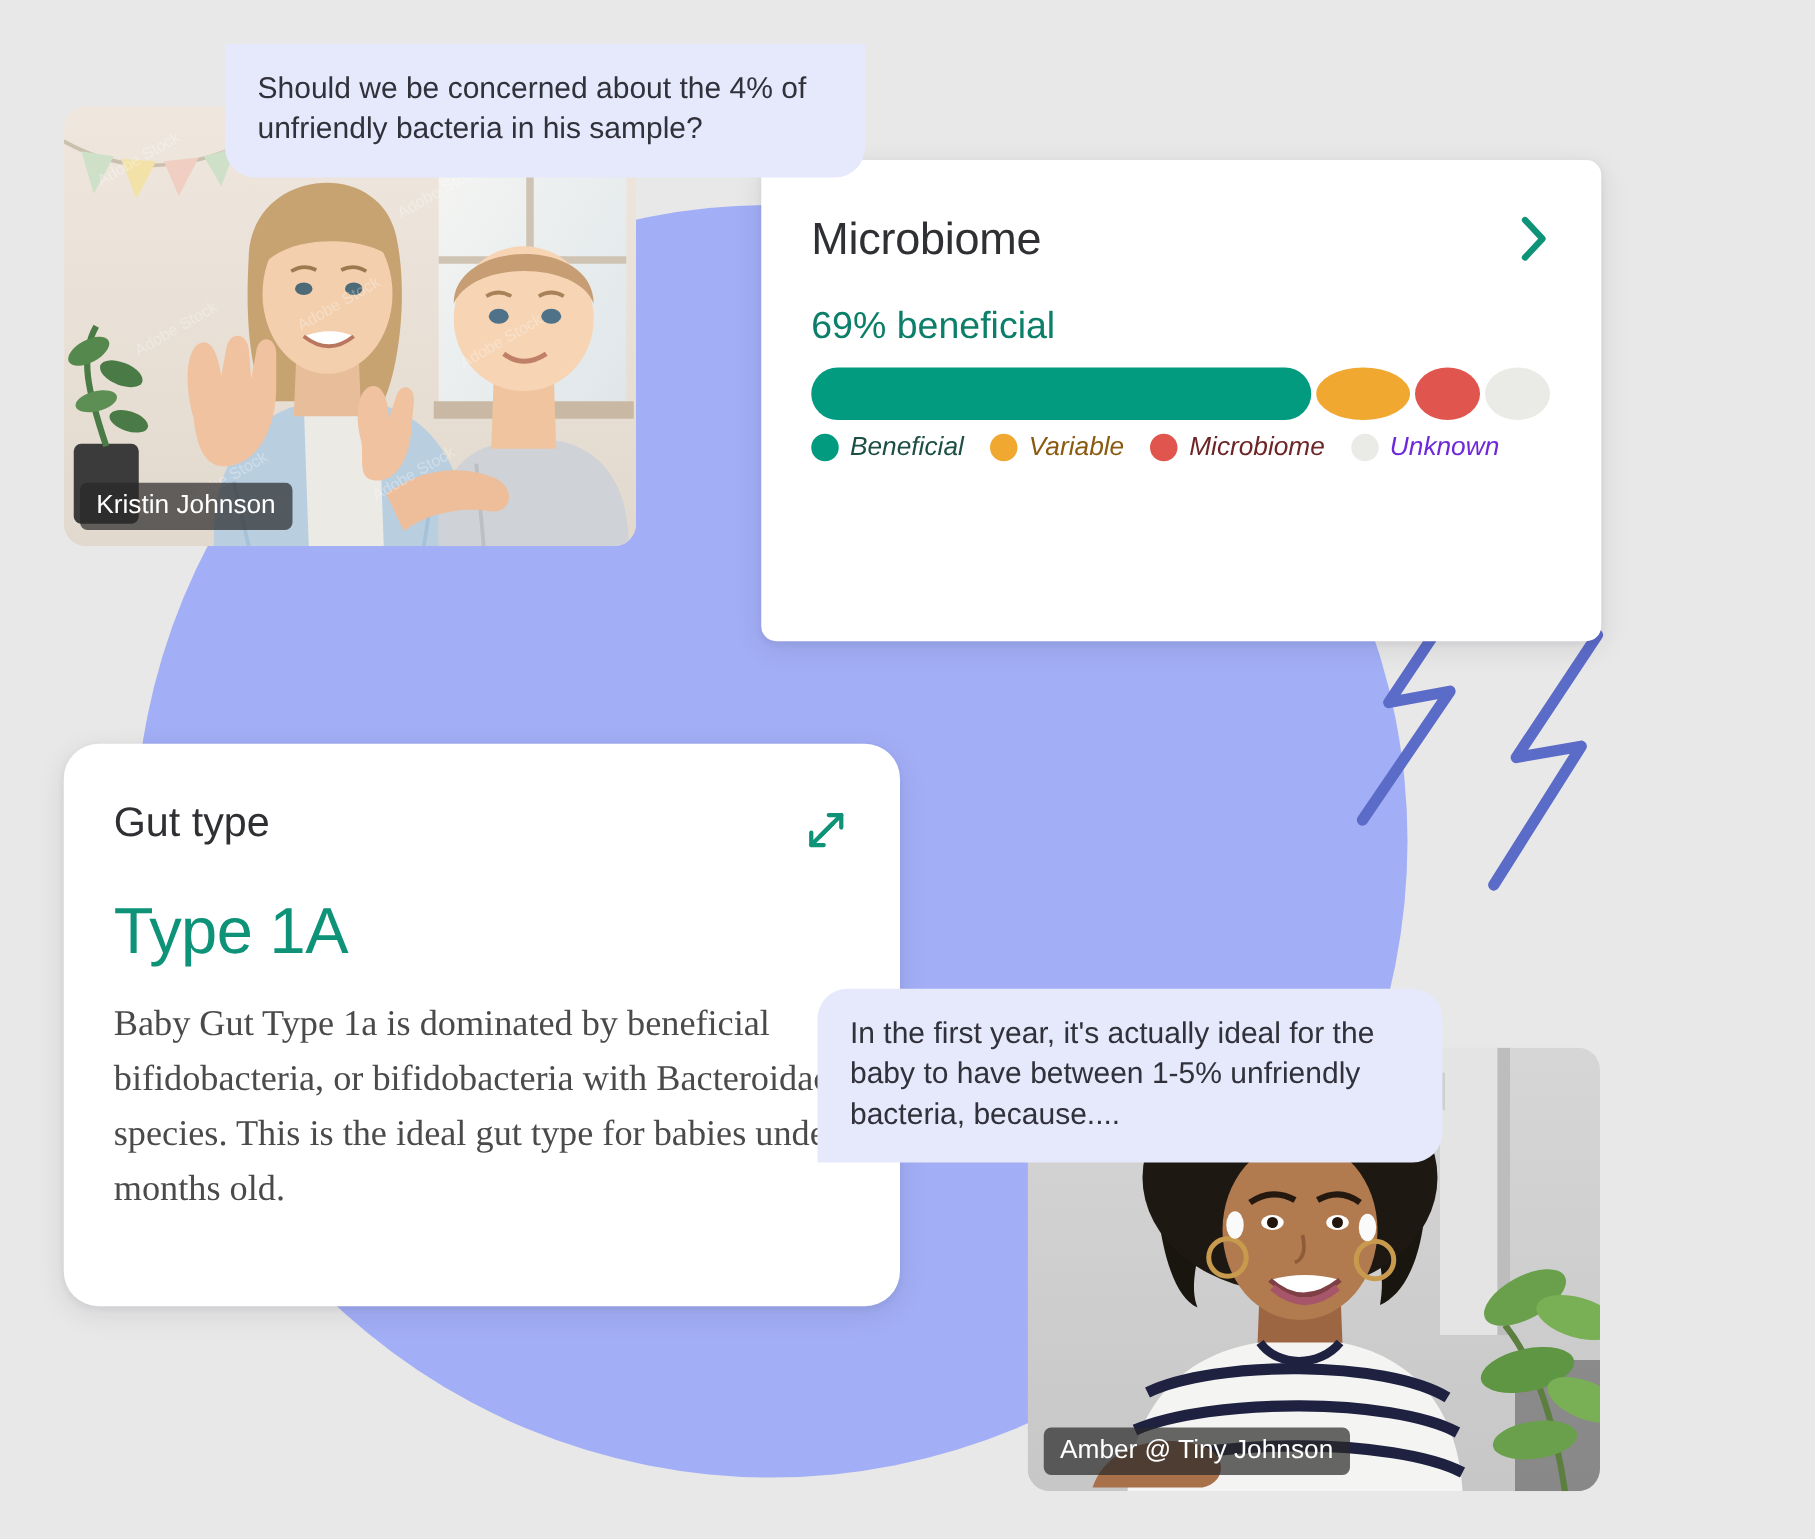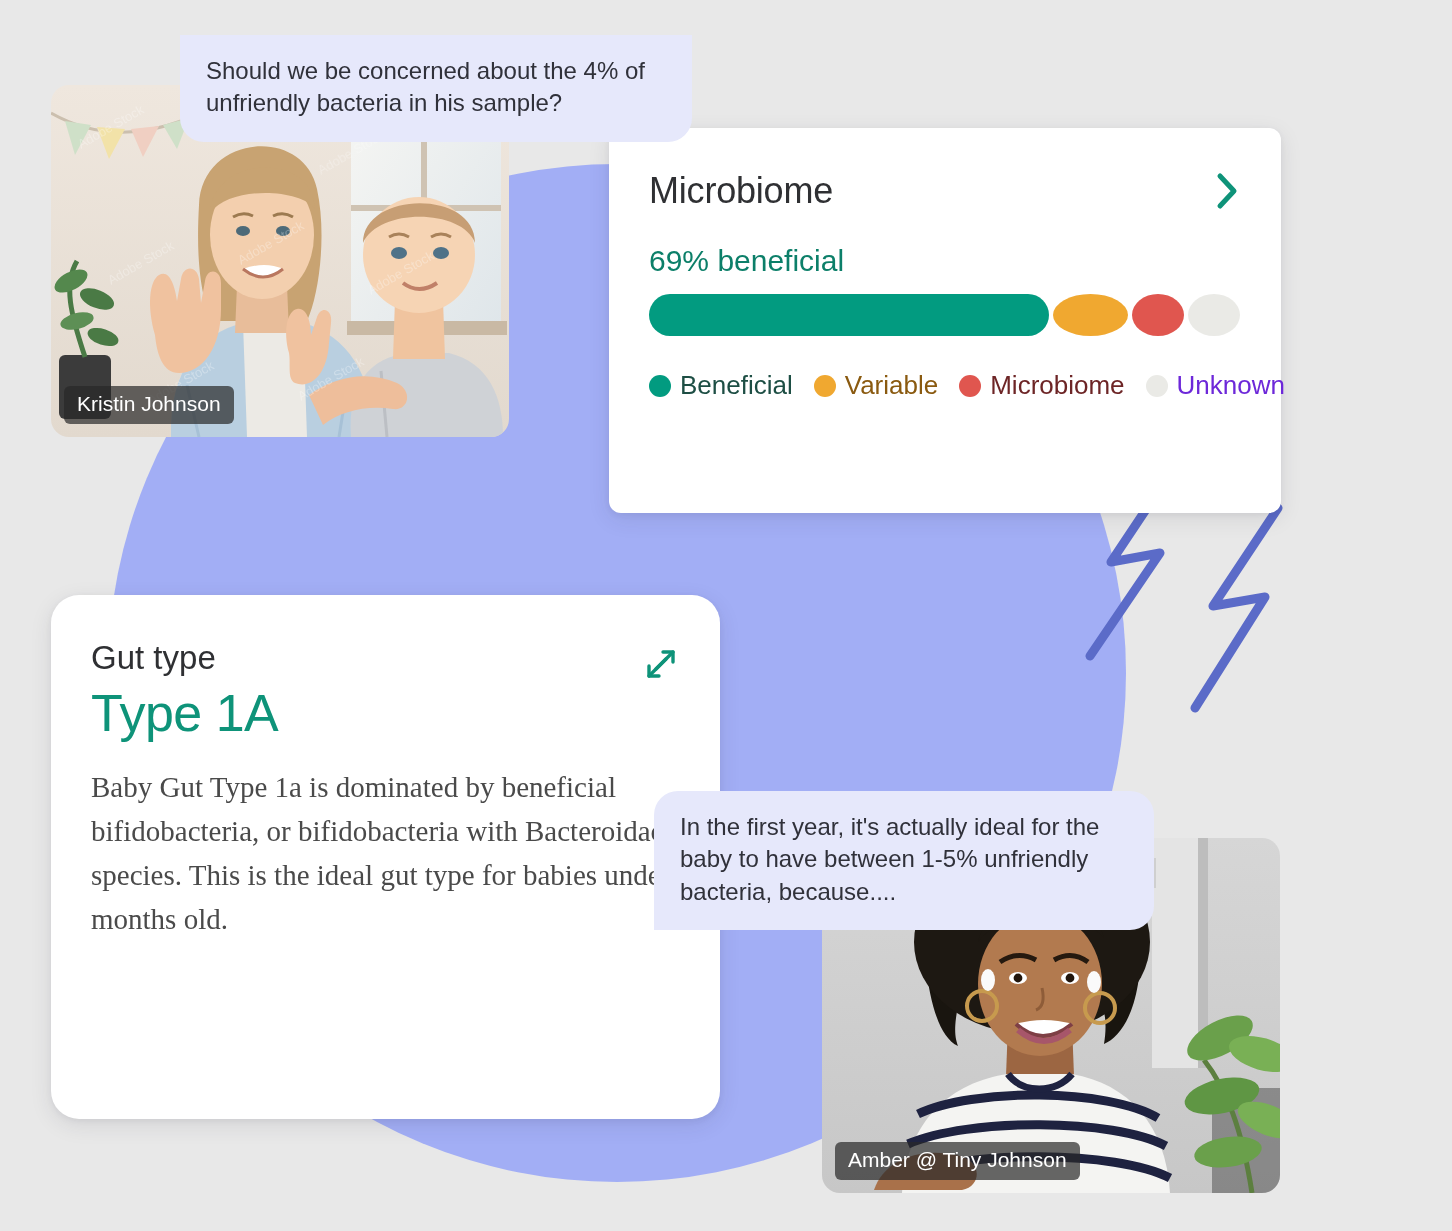--- a/index.html
+++ b/index.html
@@ -85,60 +85,62 @@
     margin-top: 16px;
     display: flex;
     align-items: center;
     gap: 4px;
   }
   .seg {
     height: 42px;
     border-radius: 22px;
   }
   .legend {
-    margin-top: 34px;
+    margin-top: 10px;
     display: flex;
     align-items: center;
     gap: 7px;
-    font-size: 26px;
+    font-size: 21px;
+    font-style: italic;
   }
   .leg-item {
     display: flex;
     align-items: center;
     gap: 9px;
     margin-right: 14px;
   }
   .dot {
     width: 22px;
     height: 22px;
     border-radius: 50%;
     flex: none;
   }
 
   
   .gt-card {
     left: 51px;
     top: 595px;
     width: 669px;
-    height: 524px;
+    height: 450px;
     border-radius: 28px;
     overflow: hidden;
   }
   .gt-inner { padding: 44px 40px 0 40px; }
   .gt-head {
     display: flex;
     align-items: flex-start;
     justify-content: space-between;
   }
   .gt-title {
     font-size: 33px;
     color: #2f3033;
     font-weight: 400;
   }
   .gt-type {
+    margin-top: 32px;
     font-size: 52px;
     color: #0e9379;
     font-weight: 400;
     letter-spacing: -0.5px;
   }
   .gt-body {
     margin-top: 22px;
     font-family: "Liberation Serif", serif;
     font-size: 29px;
     line-height: 1.52;

